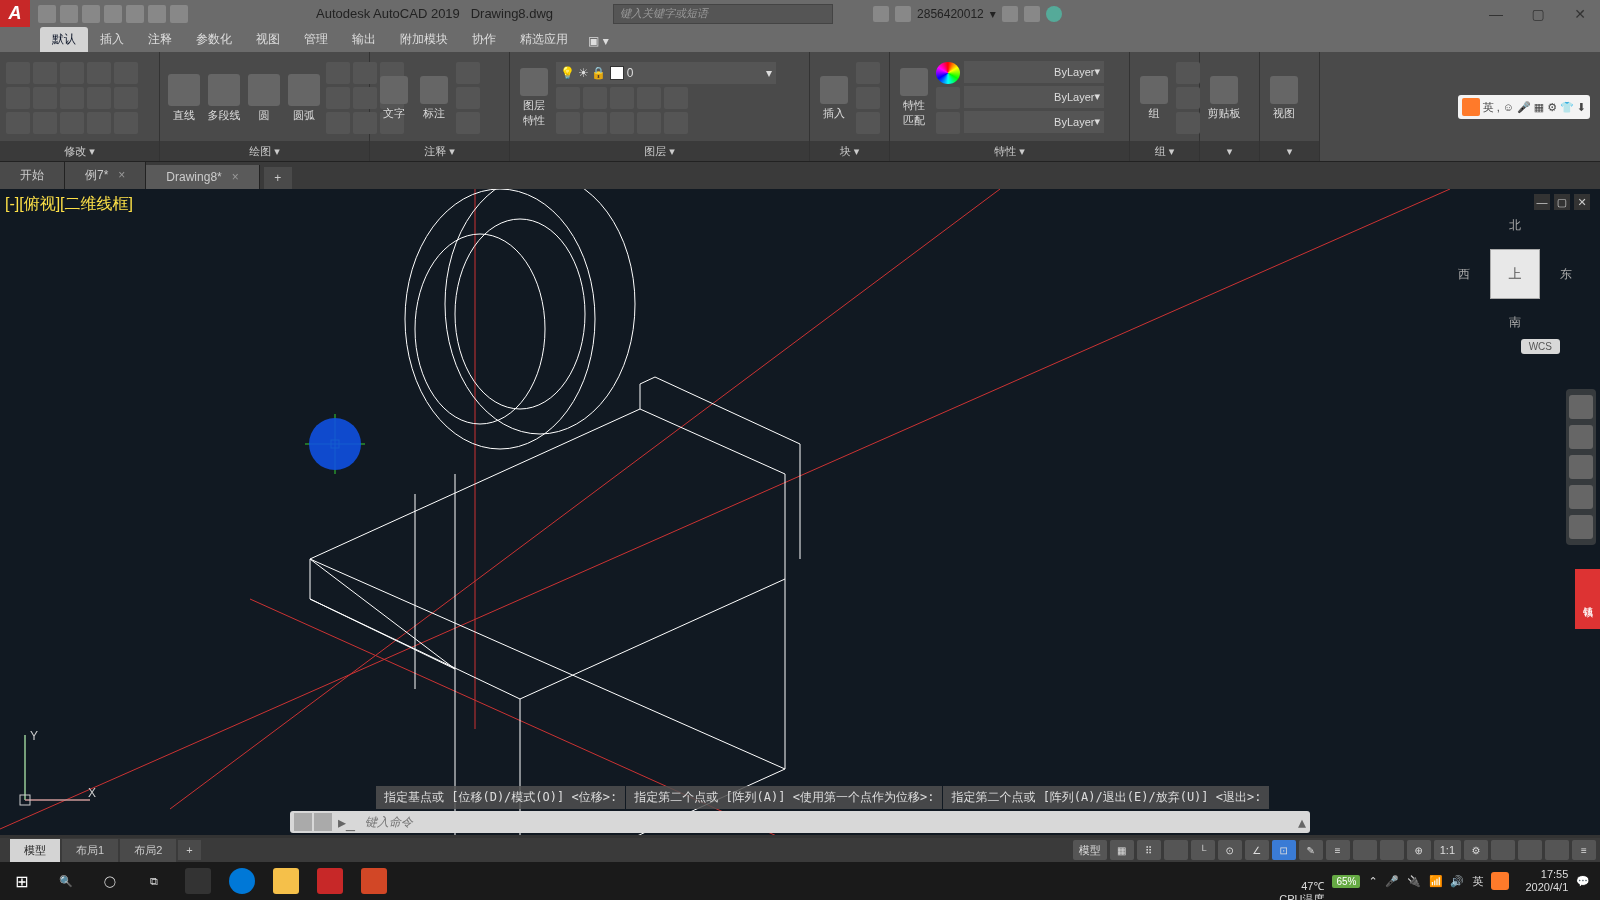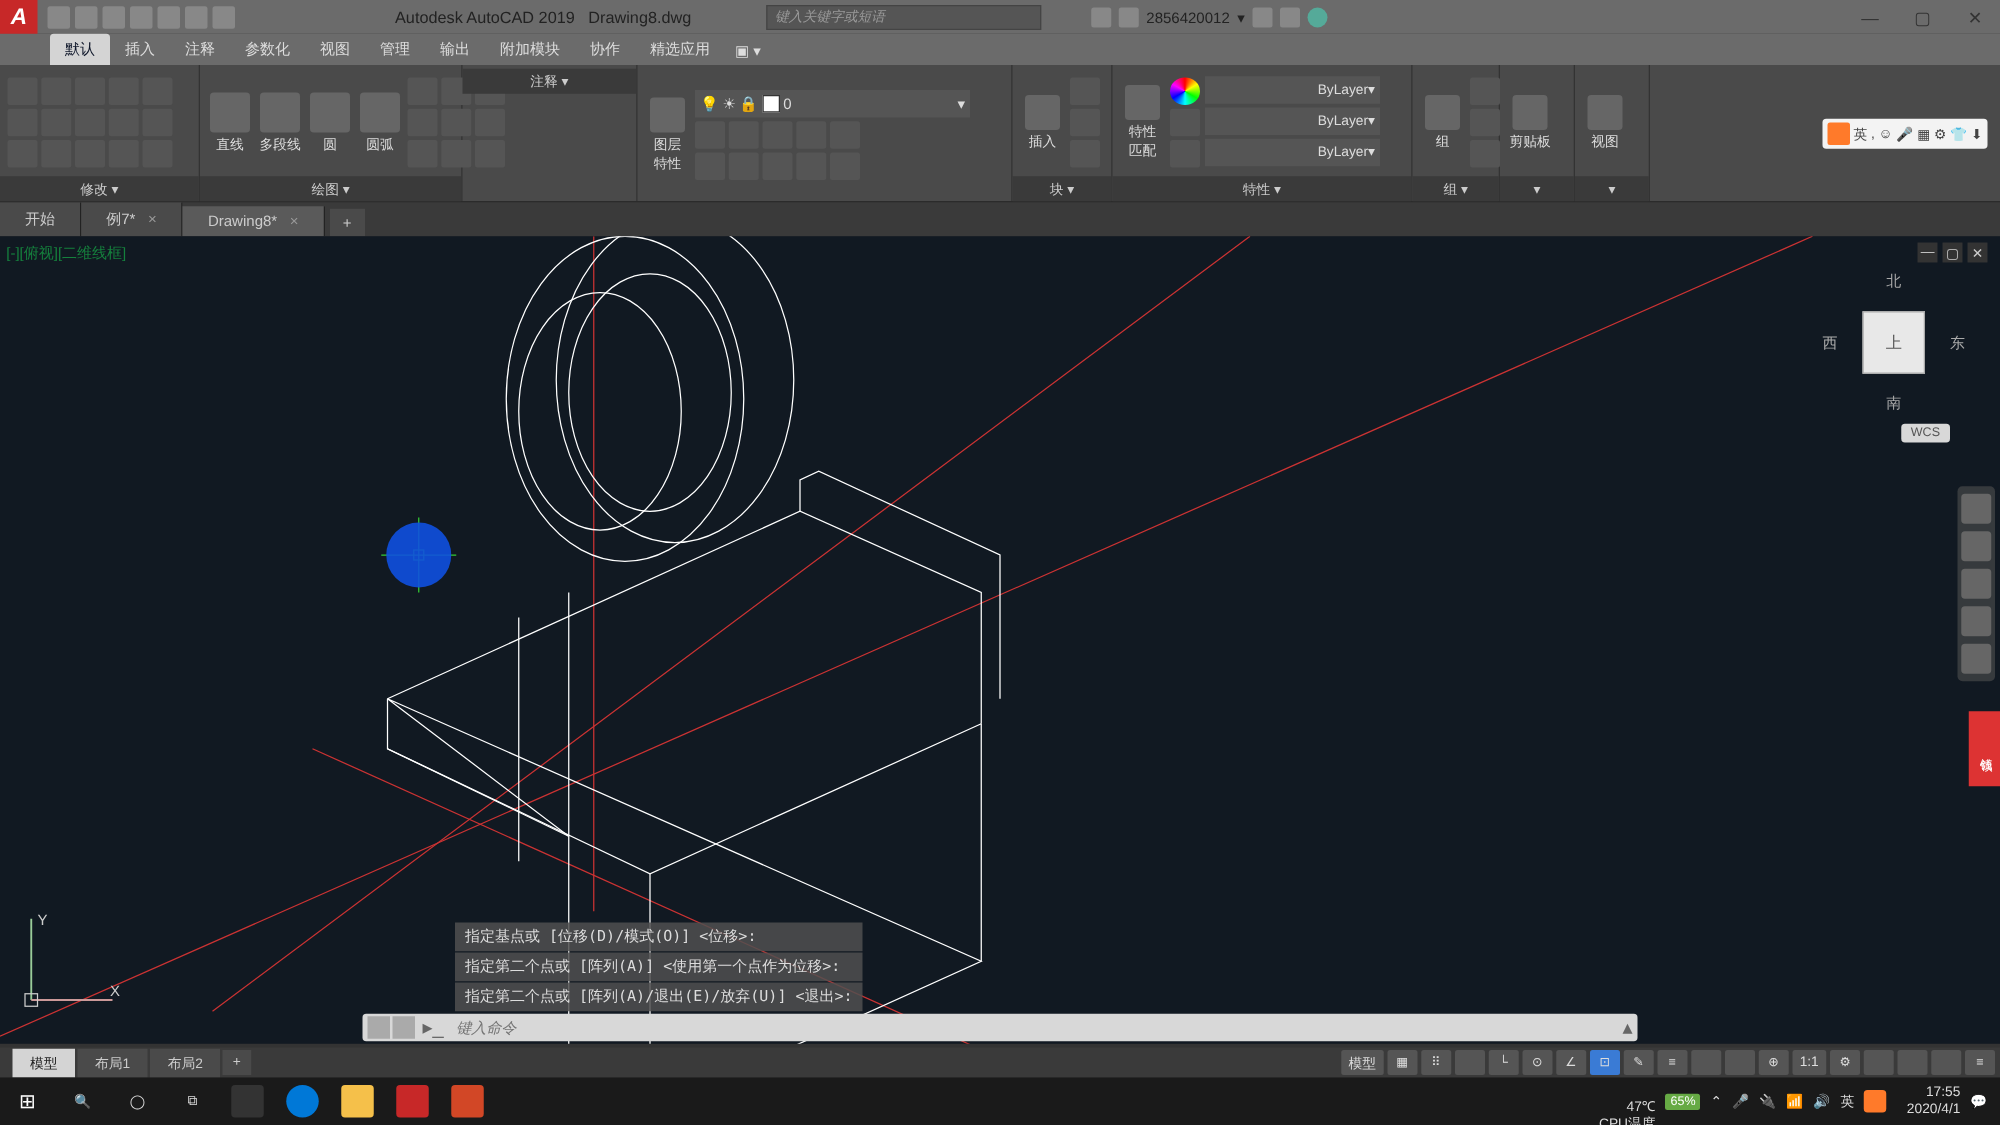--- a/index.html
+++ b/index.html
@@ -39,34 +39,34 @@
 
 
 .filetabs { height:27px; background:#3a3a3a; display:flex; align-items:flex-end; font-size:12px; color:#ccc; }
 .filetabs .ftab { padding:5px 20px; background:#4a4a4a; border-right:1px solid #222; cursor:pointer; position:relative;margin-top:33px; }
 .filetabs .ftab.active { background:#5a5a5a; }
 .filetabs .ftab .close { margin-left:10px; color:#999; }
 .filetabs .add { width:28px; height:22px; background:#4a4a4a; display:flex; align-items:center; justify-content:center; margin-left:4px; cursor:pointer; }
 
 
 .canvas { position:absolute; top:189px; left:0; right:0; bottom:65px; background:#111922; }
-.viewlabel { position:absolute; top:5px; left:5px; color:#15803d; font-size:12px; }
+.viewlabel { position:absolute; top:5px; left:5px; color:#fde047; font-size:16px; }
 .viewctl { position:absolute; top:5px; right:10px; display:flex; gap:4px; }
 .viewctl .vb { width:16px; height:16px; background:#333; color:#ccc; font-size:11px; display:flex; align-items:center; justify-content:center; cursor:pointer; }
 .viewcube { position:absolute; top:30px; right:30px; width:110px; height:110px; display:flex; align-items:center; justify-content:center; }
 .viewcube .cubeface { width:50px; height:50px; background:#e8e8e8; display:flex; align-items:center; justify-content:center; color:#555; font-size:13px; border:1px solid #aaa; }
 .viewcube .dir { position:absolute; color:#aaa; font-size:12px; }
 .wcs-badge { position:absolute; top:150px; right:40px; background:#d8d8d8; color:#555; font-size:10px; padding:2px 8px; border-radius:3px; }
 .navbar { position:absolute; right:4px; top:200px; width:30px; background:rgba(80,80,80,.6); display:flex; flex-direction:column; gap:6px; padding:6px 3px; border-radius:4px; }
 .navbar .nb { width:24px; height:24px; background:#666; border-radius:3px; cursor:pointer; }
 .redbar { position:absolute; right:0; top:380px; width:25px; height:60px; background:#d33; color:#fff; font-size:10px; writing-mode:vertical-rl; display:flex; align-items:center; justify-content:center; }
 .ucs { position:absolute; bottom:20px; left:10px; }
 
 
-.cmdhist { position:absolute; bottom:26px; left:364px; display:flex; flex-direction:column; gap:1px; }
+.cmdhist { position:absolute; bottom:26px; left:376px; display:flex; gap:1px; }
 .cmdhist .line { background:rgba(80,80,80,.85); color:#ddd; font-size:12px; padding:3px 8px; font-family:Consolas,monospace; white-space:nowrap; }
 
 
 .cmdinput { position:absolute; bottom:2px; left:290px; right:290px; height:22px; background:#d8d8d8; display:flex; align-items:center; padding:0 4px; border-radius:3px; }
 .cmdinput .ci-ico { width:18px; height:18px; background:#aaa; margin-right:2px; }
 .cmdinput input { flex:1; border:none; background:transparent; font-size:12px; color:#666; font-style:italic; outline:none; padding-left:6px; }
 
 
 .layouttabs { position:absolute; bottom:38px; left:0; right:0; height:24px; background:#3a3a3a; display:flex; align-items:center; font-size:11px; color:#ccc; padding-left:10px; }
 .layouttabs .lt { padding:4px 14px; background:#4a4a4a; margin-right:2px; cursor:pointer; }
@@ -193,20 +193,35 @@
           <div class="smbtn"></div>
         <div class="smbtn"></div>
           <div class="smbtn"></div>
           <div class="smbtn"></div>
       </div>
     </div>
     <div class="pname">绘图 ▾</div>
   </div>
 
   <div class="panel" style="width:140px;">
+    <div class="row">
+      <div class="bigbtn sm">
+          <div class="ico"></div>
+          <span>文字</span>
+        </div>
+      <div class="bigbtn sm">
+          <div class="ico"></div>
+          <span>标注</span>
+        </div>
+      <div style="display:flex;flex-direction:column;gap:3px;">
+        <div class="smbtn"></div>
+        <div class="smbtn"></div>
+        <div class="smbtn"></div>
+      </div>
+    </div>
     <div class="pname">注释 ▾</div>
   </div>
 
   <div class="panel" style="width:300px;">
     <div class="row">
       <div class="bigbtn sm">
           <div class="ico"></div>
           <span style="white-space:pre-line;text-align:center;">图层
 特性</span>
         </div>
@@ -228,20 +243,21 @@
         </div>
         <div class="grid5">
           <div class="smbtn"></div>
             <div class="smbtn"></div>
             <div class="smbtn"></div>
             <div class="smbtn"></div>
             <div class="smbtn"></div>
         </div>
       </div>
     </div>
+    <div class="pname">图层 ▾</div>
   </div>
 
   <div class="panel" style="width:80px;">
     <div class="row">
       <div class="bigbtn sm">
           <div class="ico"></div>
           <span>插入</span>
         </div>
       <div style="display:flex;flex-direction:column;gap:3px;">
         <div class="smbtn"></div>

